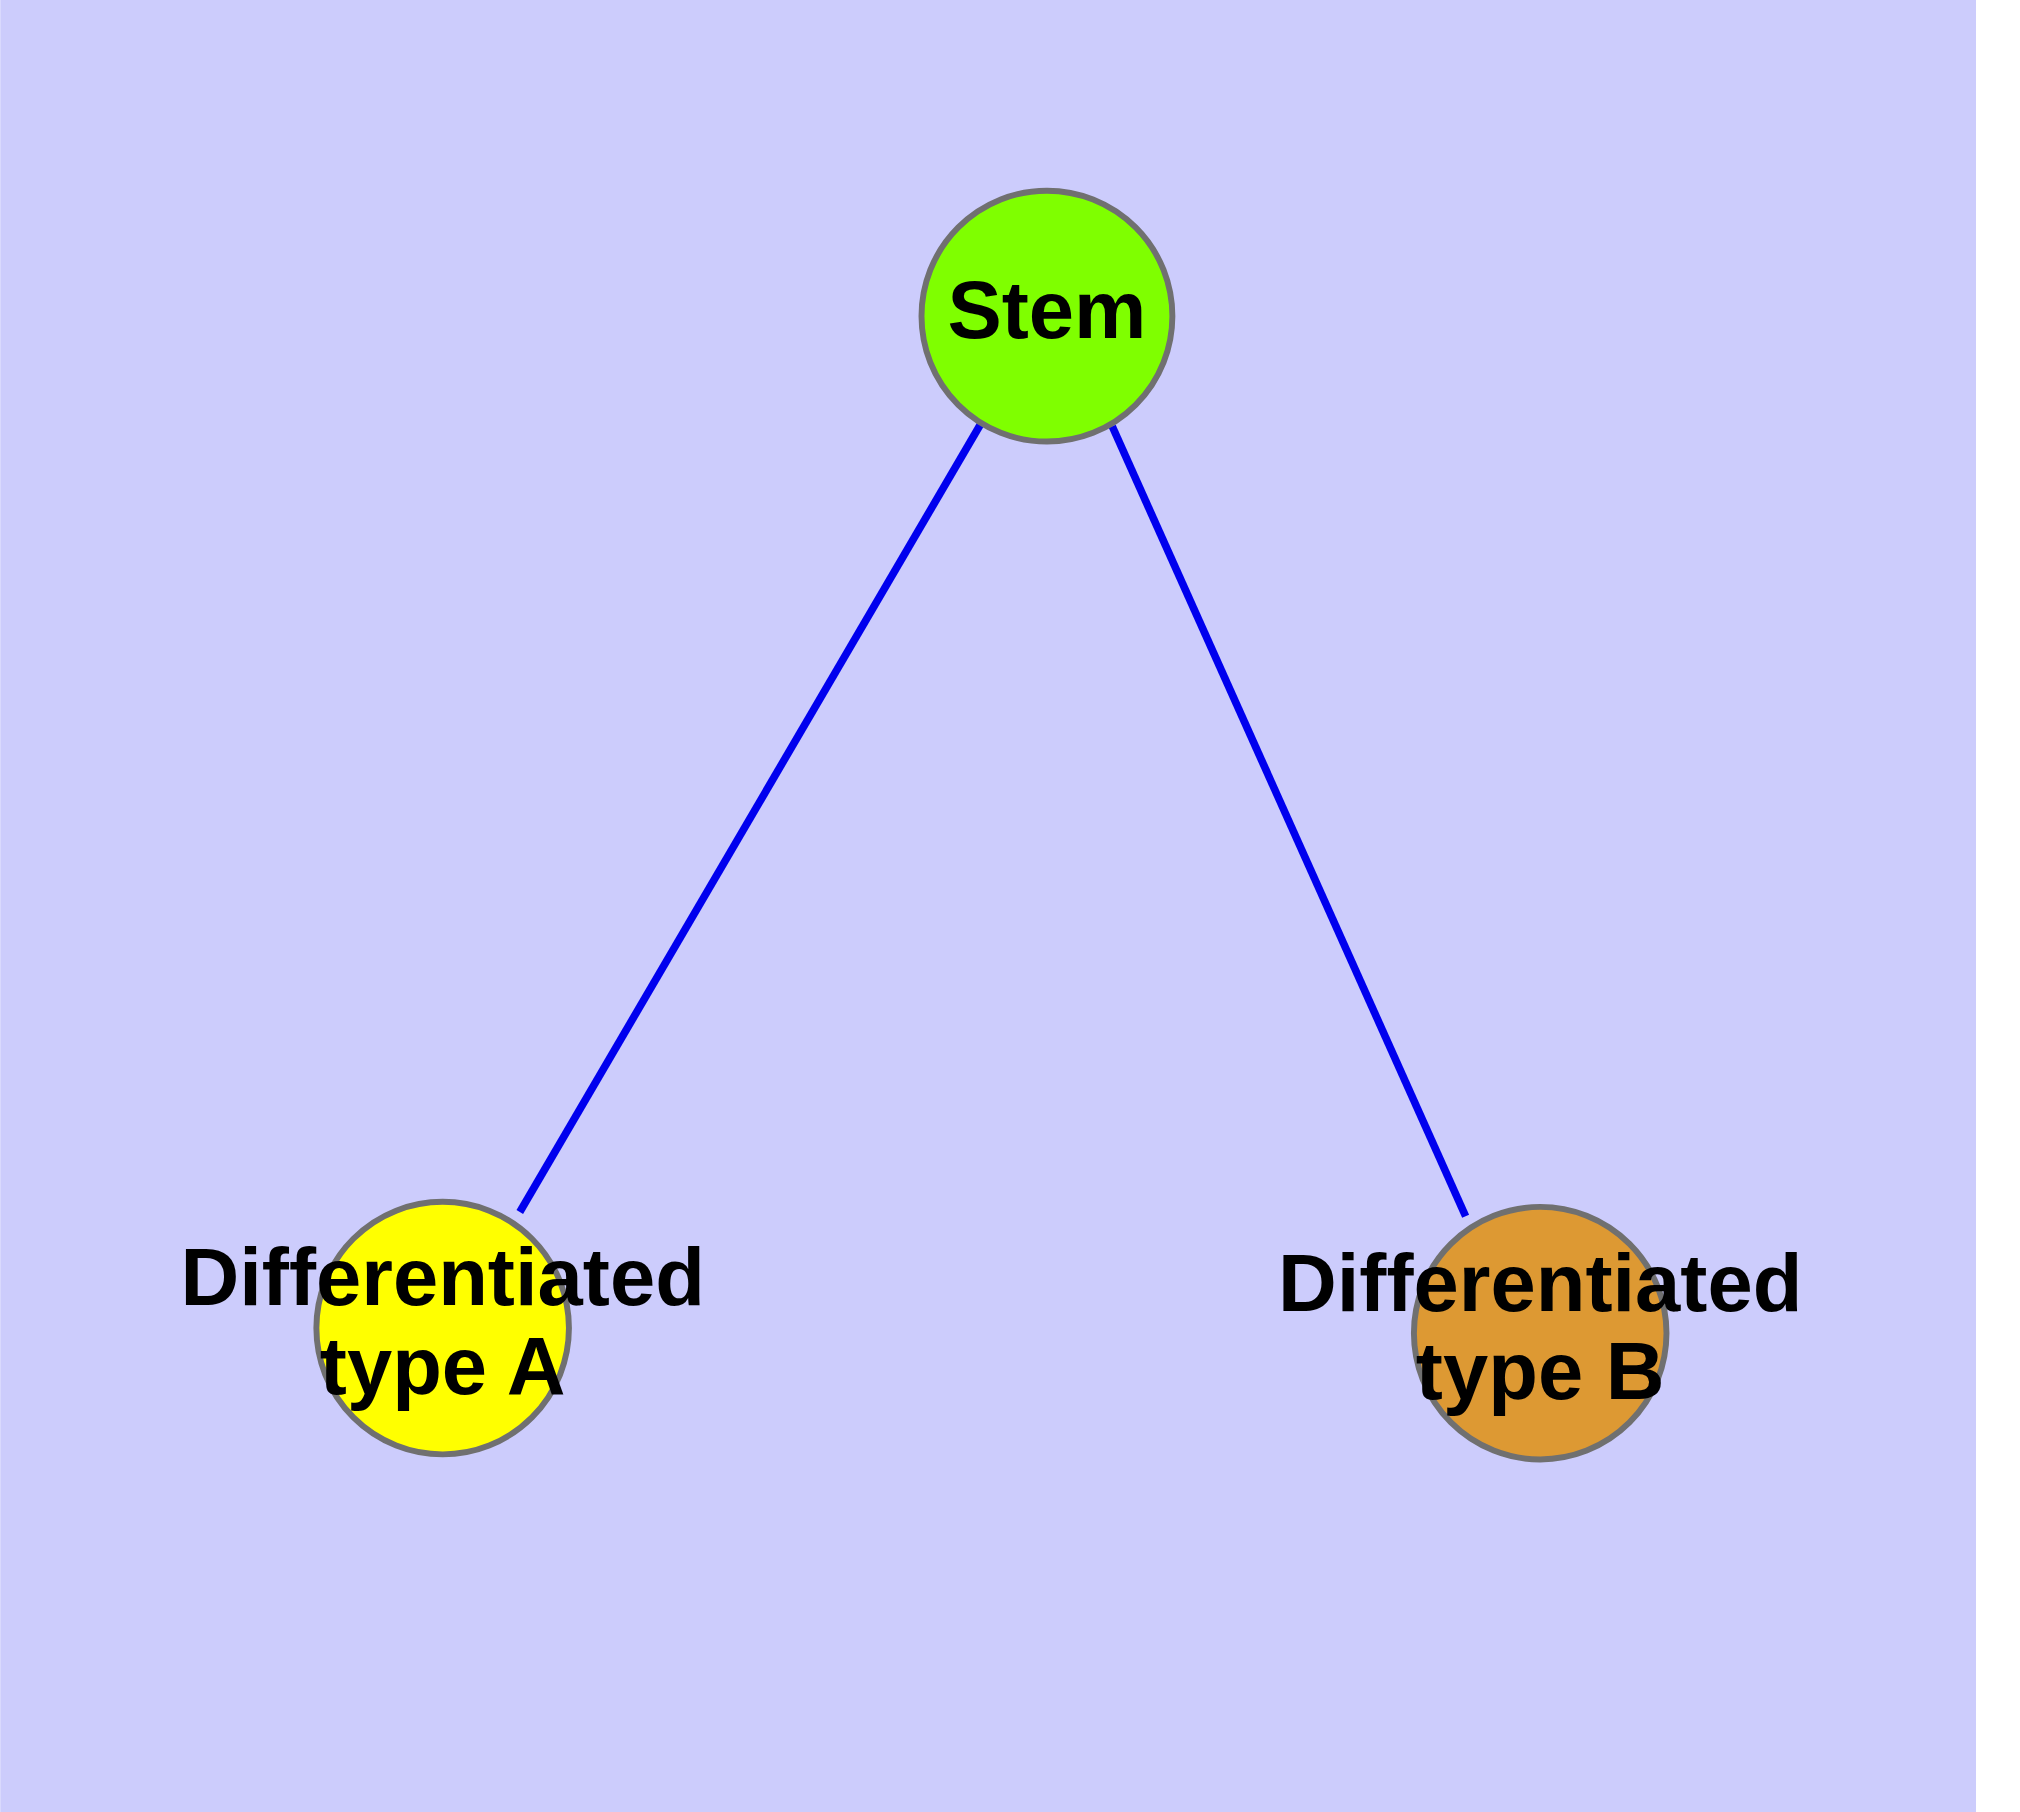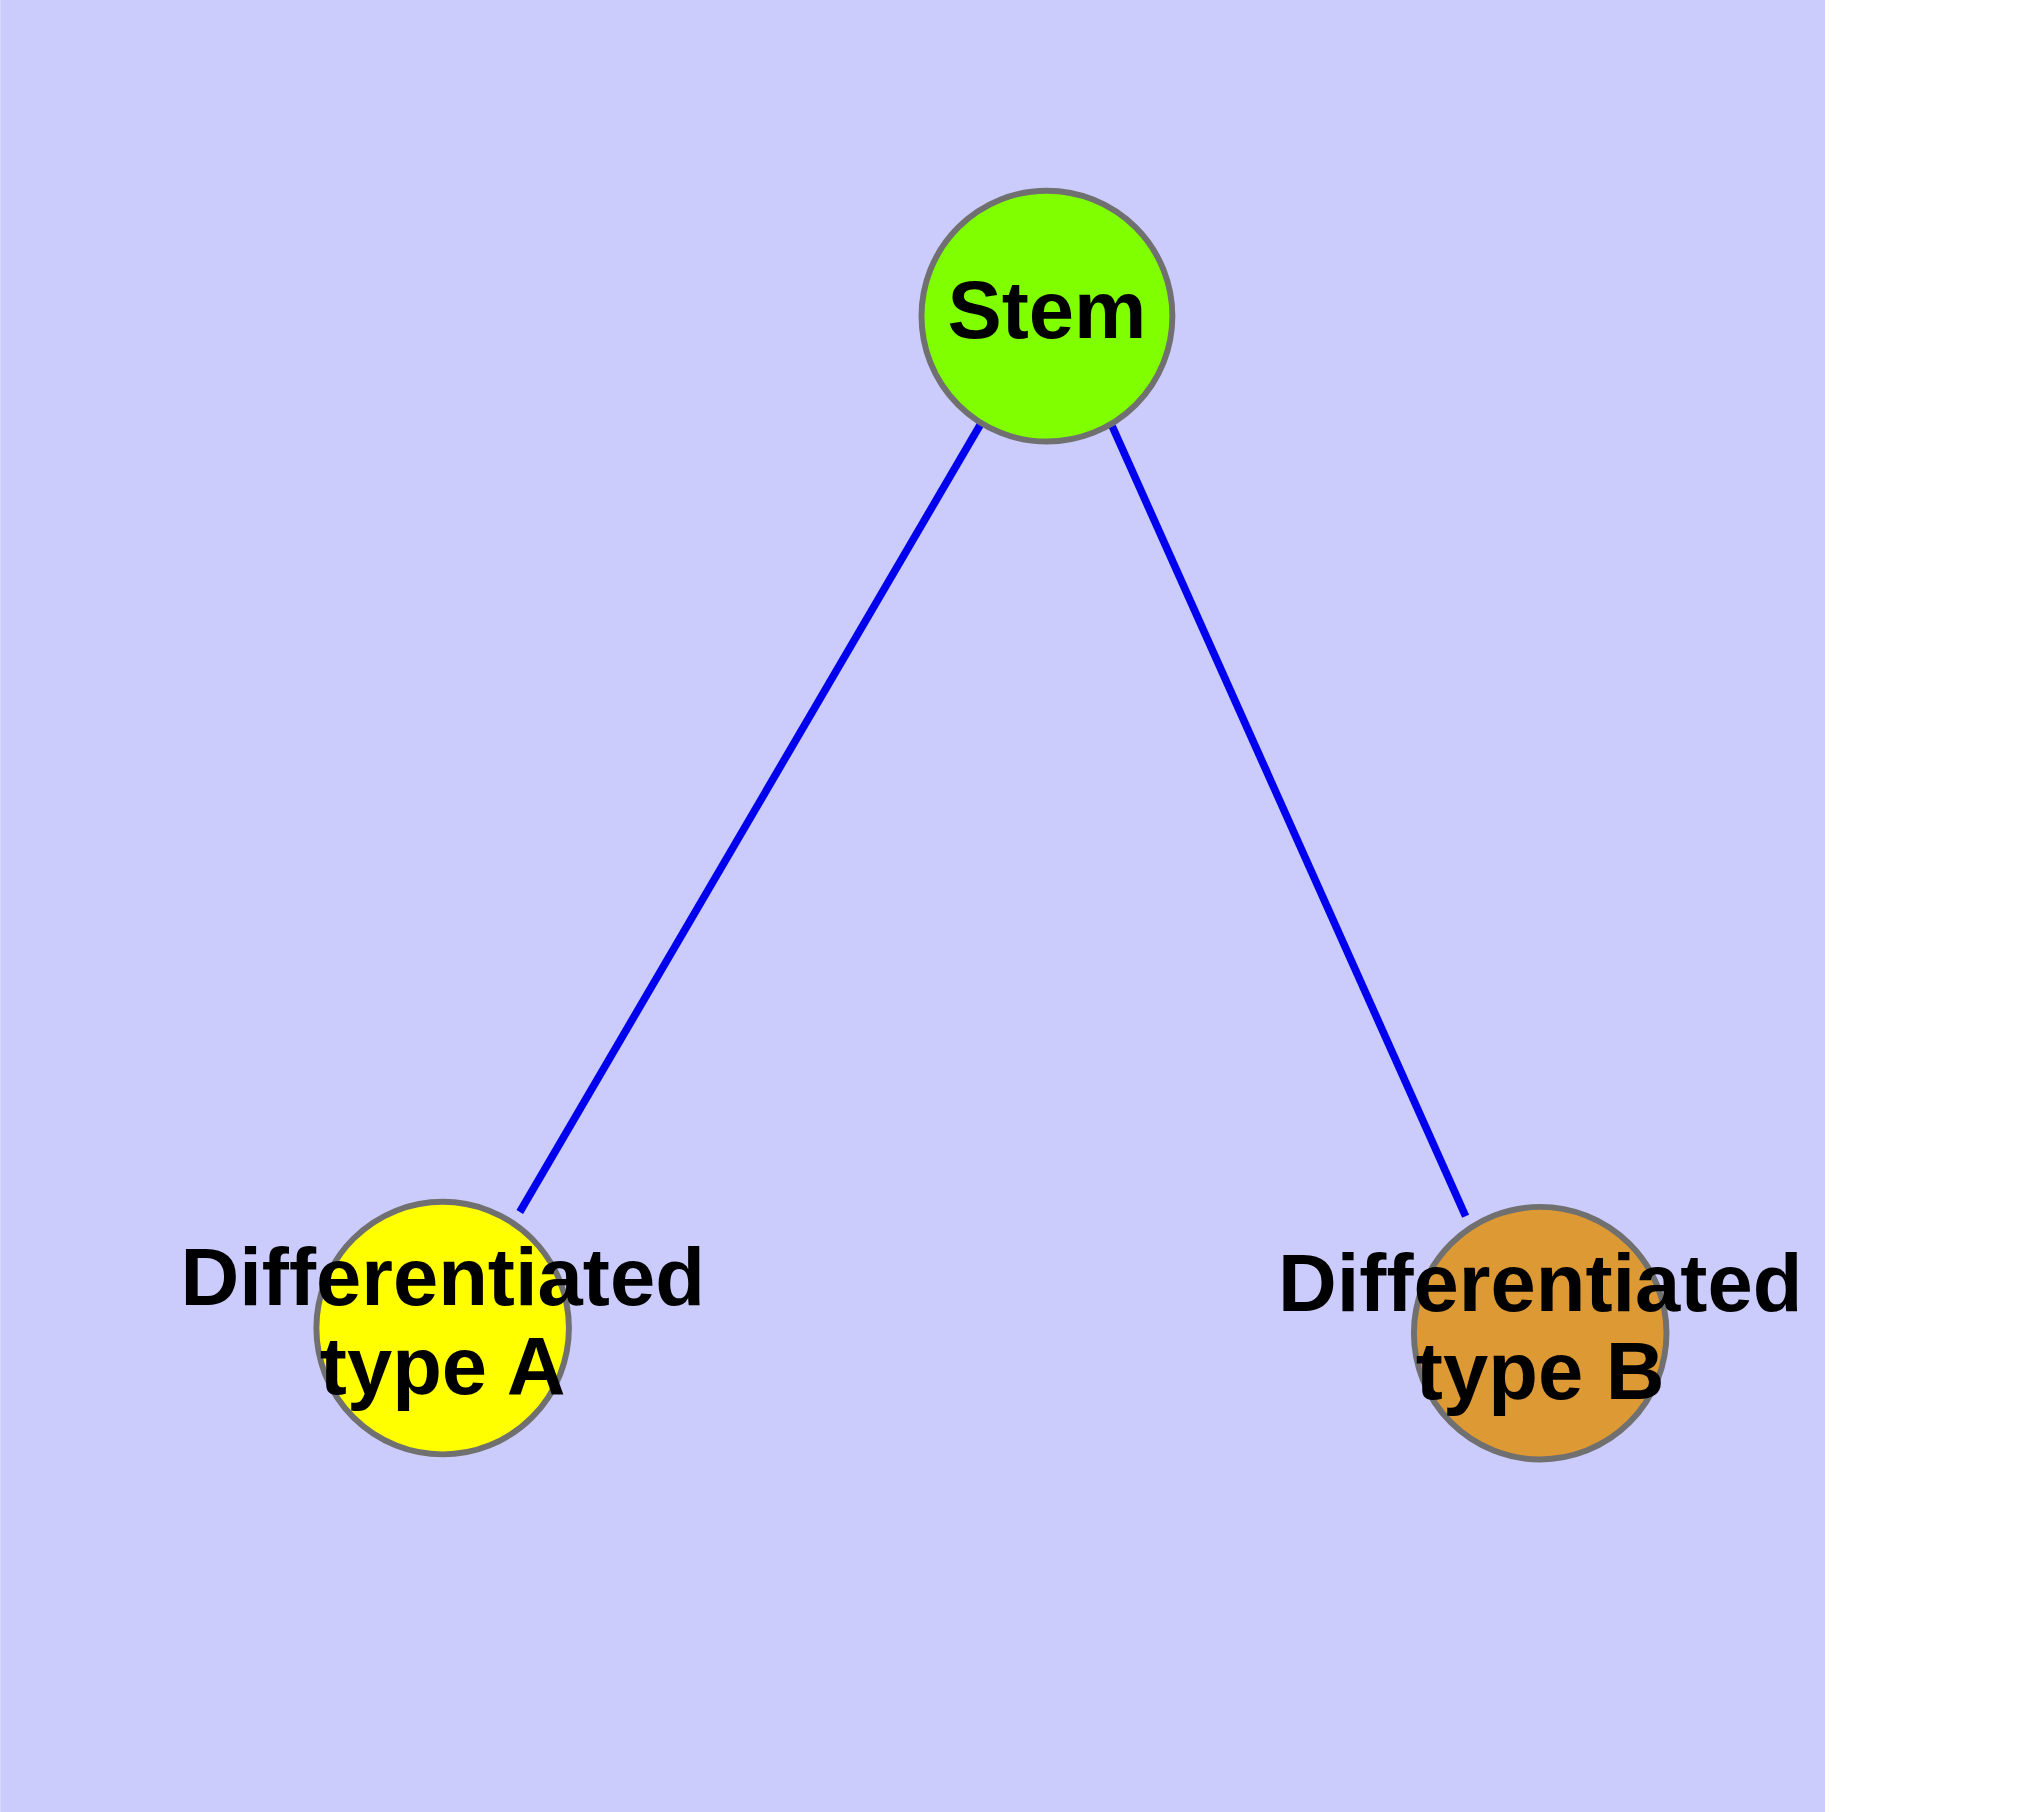--- a/index.html
+++ b/index.html
@@ -28,21 +28,21 @@
     font-weight: bold;
     fill: #000000;
     text-anchor: middle;
     dominant-baseline: middle;
     paint-order: normal;
   }
 </style>
 </head>
 <body>
 
-<div id="canvas" style="width: 1825px; height: 1812px;">
+<div id="canvas" style="width: 1976px; height: 1812px;">
   <svg id="graph-svg" viewBox="0 0 2384 2138" xmlns="http://www.w3.org/2000/svg" style="width: 2021px; height: 1812px;">
 
     <rect id="bg-rect" x="0" y="0" width="2384" height="2138" fill="#CCCCFC"></rect>
 
     <g id="edges-layer">
       <line id="edge-0" x1="1157" y1="500" x2="613" y2="1430" stroke="#0000EE" stroke-width="9" stroke-linecap="butt"></line>
       <line id="edge-1" x1="1312" y1="503" x2="1729" y2="1435" stroke="#0000EE" stroke-width="9" stroke-linecap="butt"></line>
     </g>
 
     <g id="nodes-layer">

